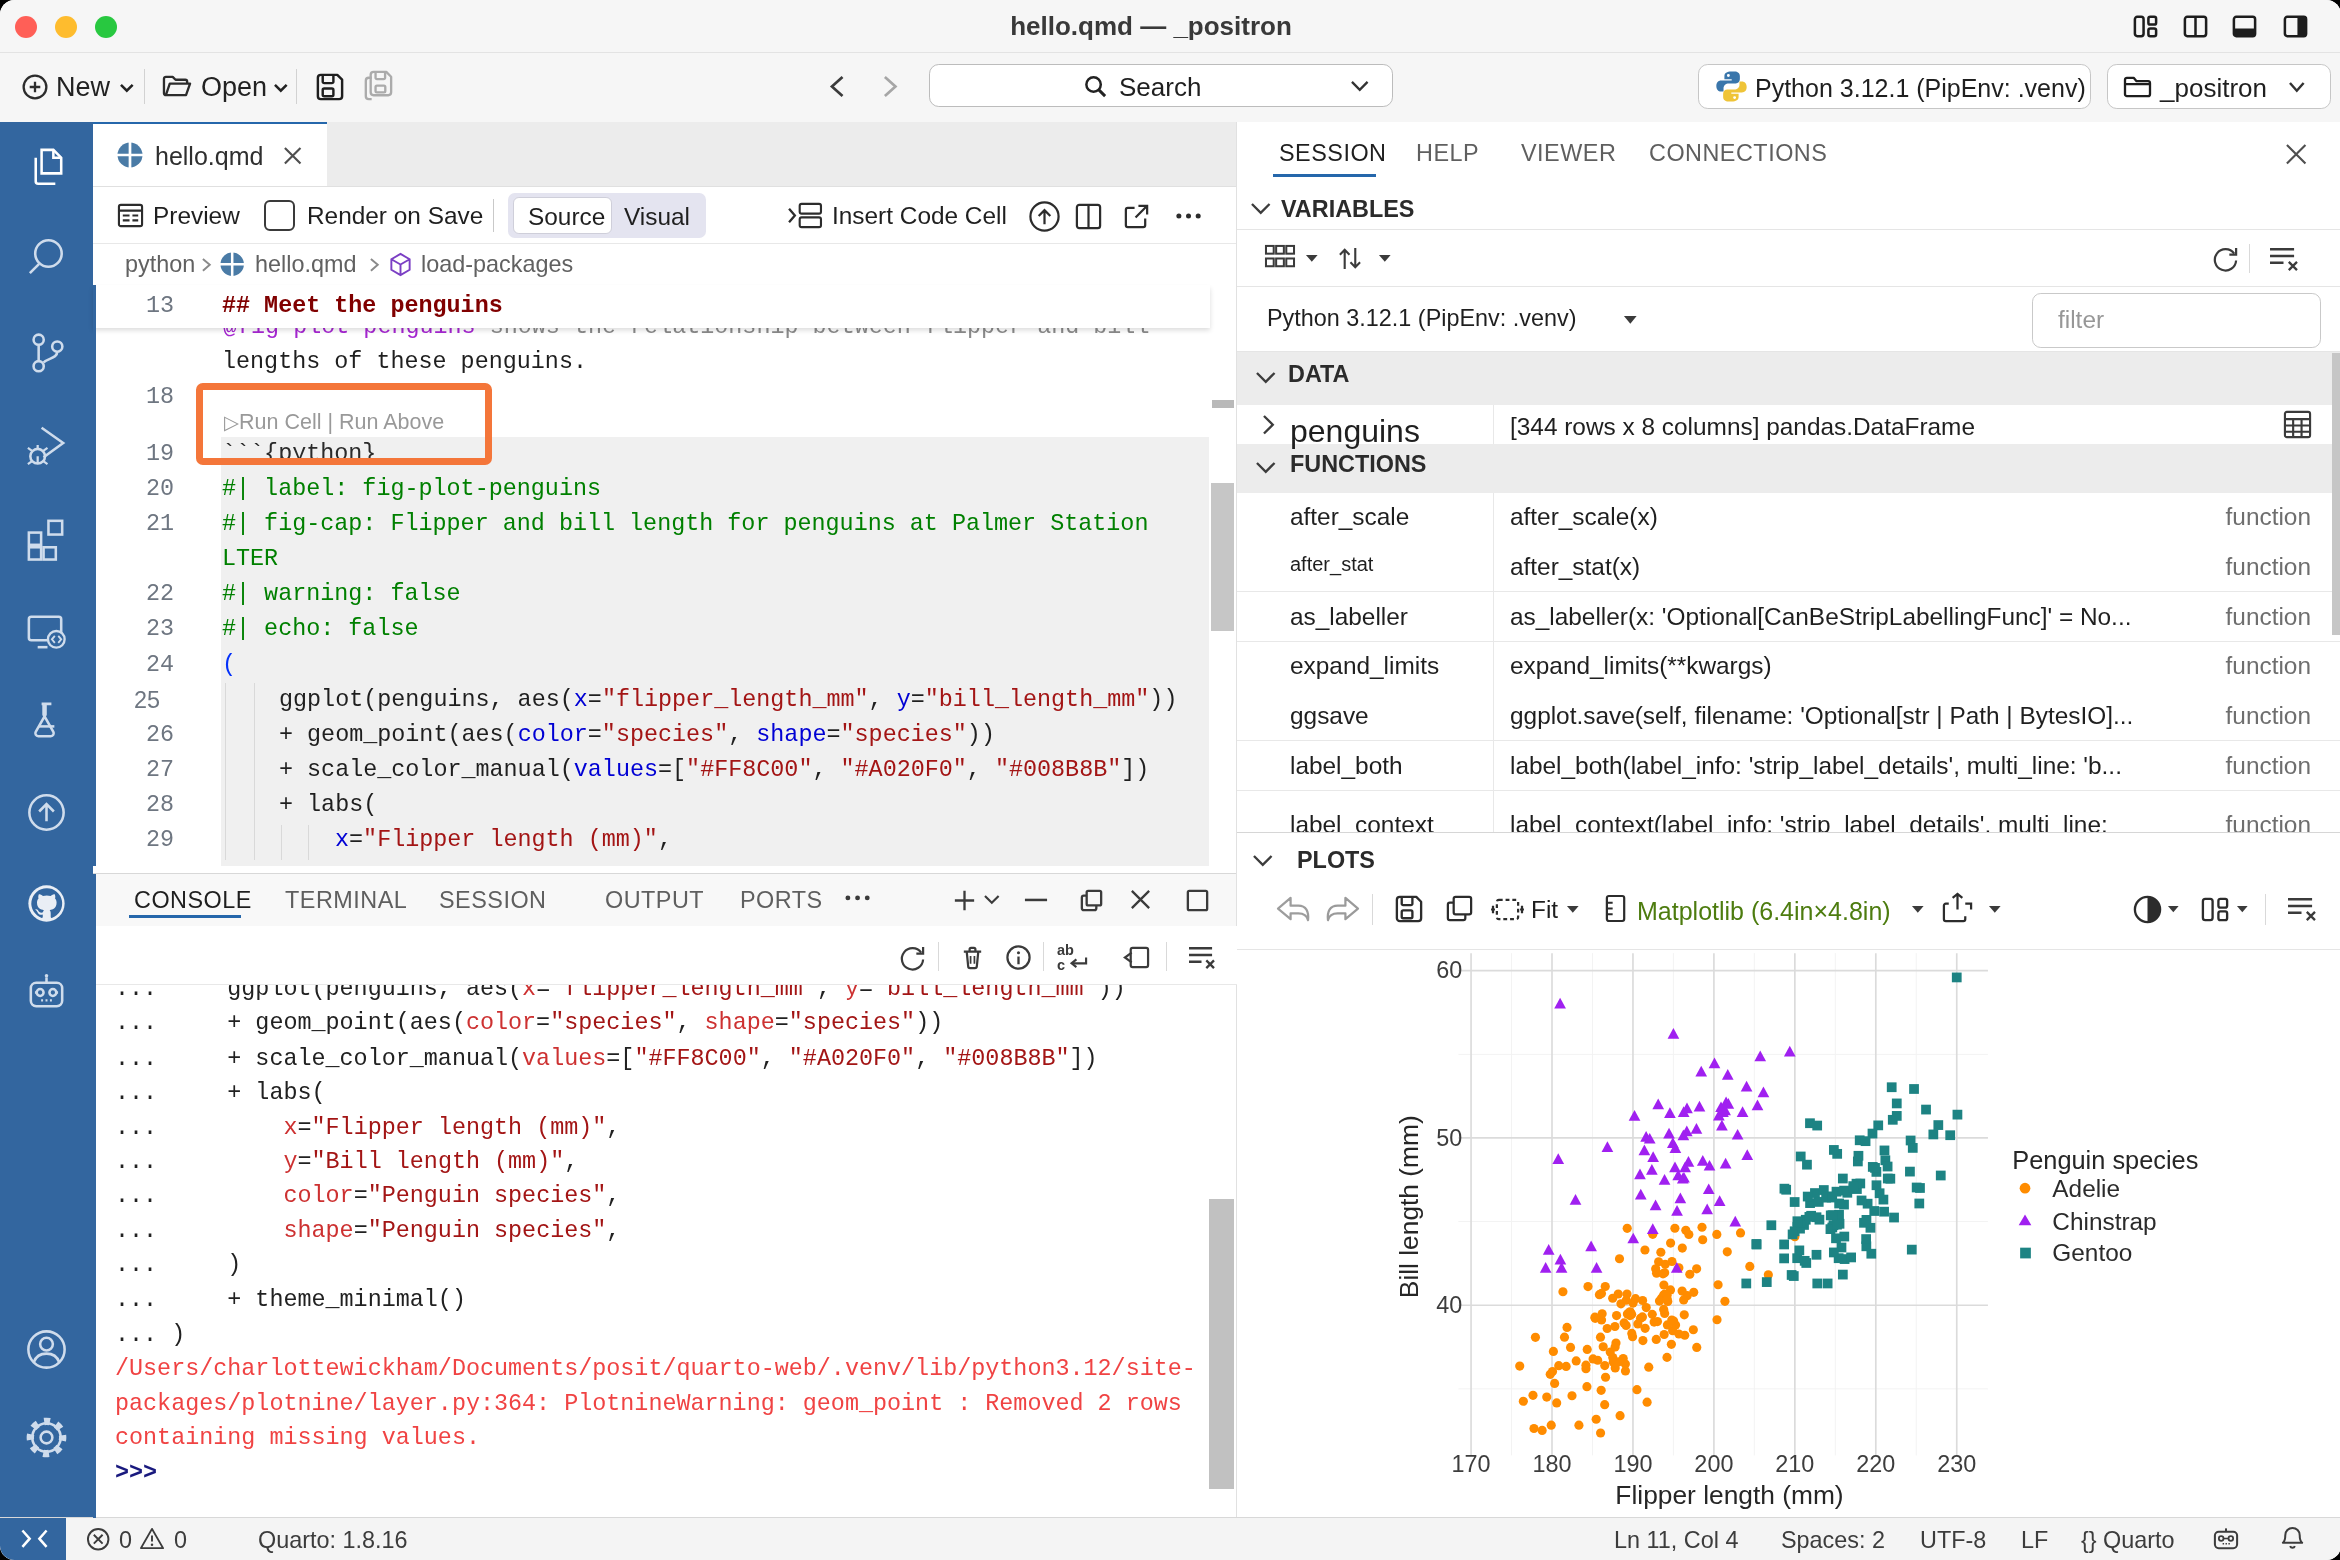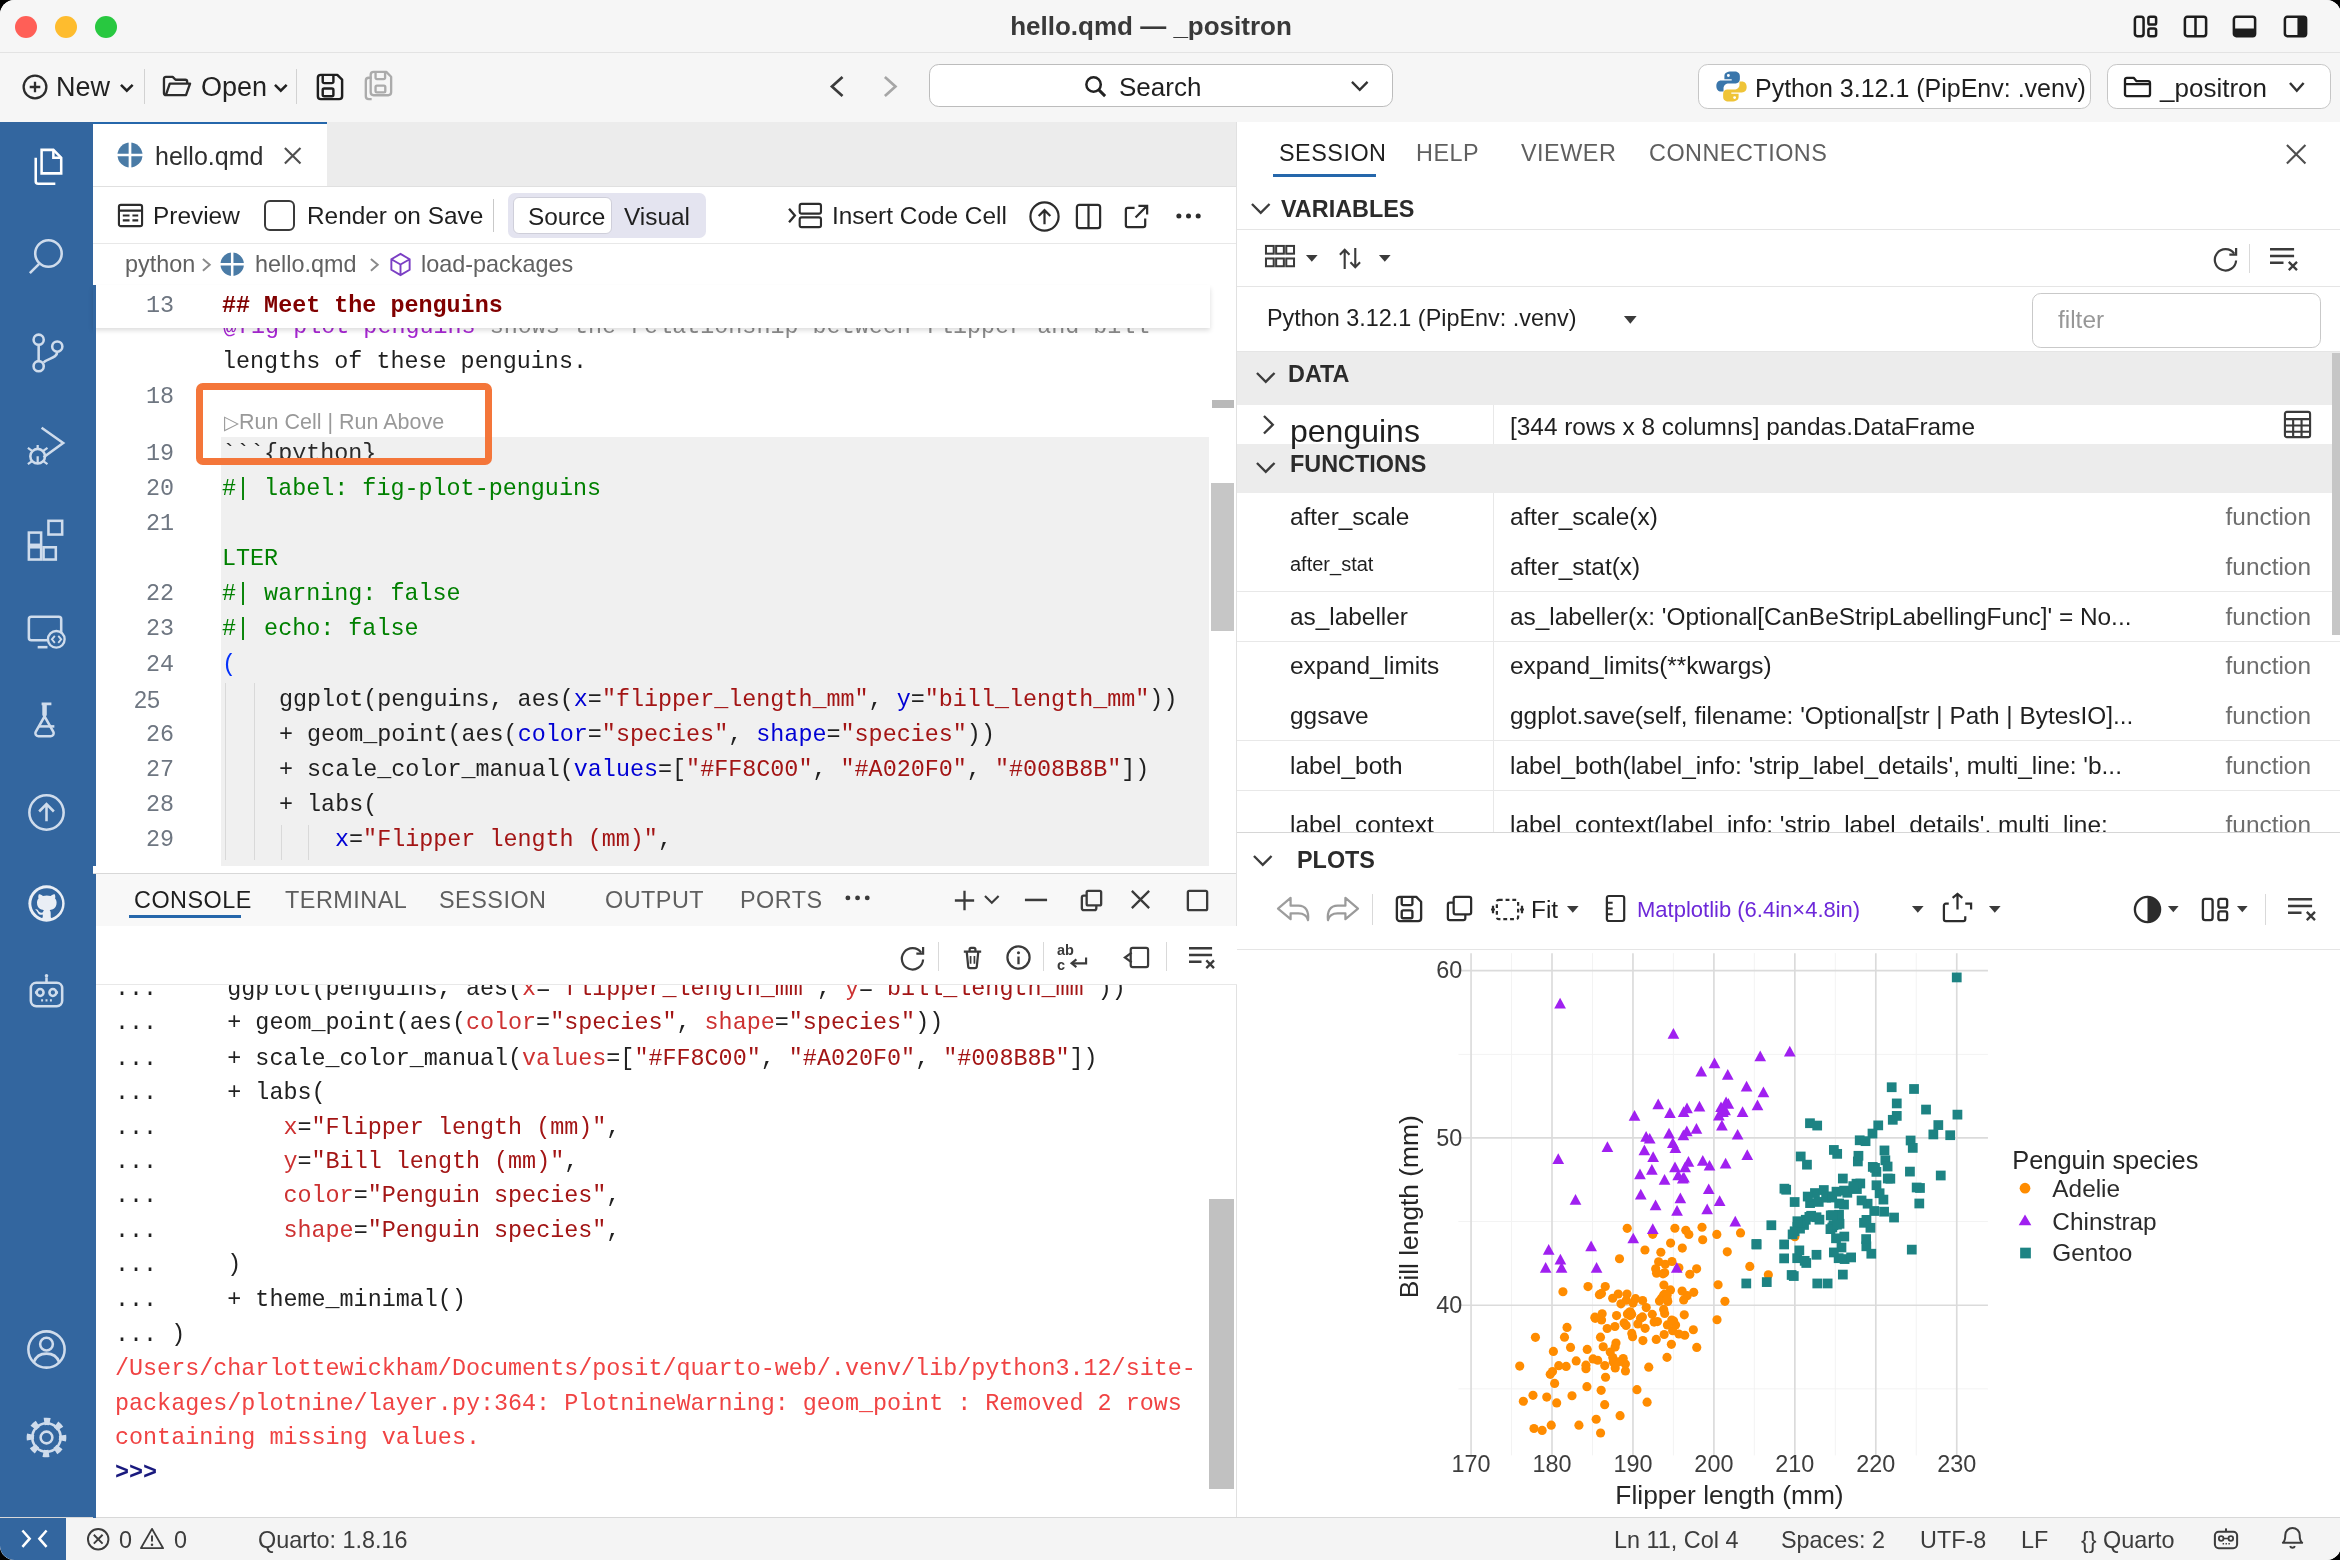--- a/index.html
+++ b/index.html
@@ -226,20 +226,21 @@
       <div class="mono" style="position:absolute;left:130px;top:-17.6px;height:35px;line-height:35px;font-size:23.4px;color:#a626d1;">@fig-plot-penguins<span style="color:#8a8a8a;"> shows the relationship between flipper and bill</span></div>
     </div>
 <div class="abs" style="left:222px;top:345px;height:35px;line-height:35px;font-size:23.4px;font-family:'Liberation Mono',monospace;white-space:pre;"><span style="color:#1f1f1f;">lengths of these penguins.</span></div>
 <div class="abs" style="left:93px;top:380px;width:81px;height:35px;line-height:35px;text-align:right;color:#6e7681;font-size:23.4px;font-family:'Liberation Mono',monospace;white-space:pre;">18</div>
 <div class="abs" style="left:224px;top:409px;height:27px;line-height:27px;font-size:21.5px;color:#999;font-family:'Liberation Sans';white-space:pre;"><span style="font-size:19.5px;">▷</span>Run Cell | Run Above</div>
 <div class="abs" style="left:93px;top:437px;width:81px;height:35px;line-height:35px;text-align:right;color:#6e7681;font-size:23.4px;font-family:'Liberation Mono',monospace;white-space:pre;">19</div>
 <div class="abs" style="left:222px;top:437px;height:35px;line-height:35px;font-size:23.4px;font-family:'Liberation Mono',monospace;white-space:pre;"><span style="color:#2a2a2a;">```{python}</span></div>
 <div class="abs" style="left:93px;top:472px;width:81px;height:35px;line-height:35px;text-align:right;color:#6e7681;font-size:23.4px;font-family:'Liberation Mono',monospace;white-space:pre;">20</div>
 <div class="abs" style="left:222px;top:472px;height:35px;line-height:35px;font-size:23.4px;font-family:'Liberation Mono',monospace;white-space:pre;"><span style="color:#008000;">#| label: fig-plot-penguins</span></div>
 <div class="abs" style="left:93px;top:507px;width:81px;height:35px;line-height:35px;text-align:right;color:#6e7681;font-size:23.4px;font-family:'Liberation Mono',monospace;white-space:pre;">21</div>
+<div class="abs" style="left:222px;top:507px;height:35px;line-height:35px;font-size:23.4px;font-family:'Liberation Mono',monospace;white-space:pre;"><span style="color:#008000;">#| fig-cap: Flipper and bill length for penguins at Palmer Station</span></div>
 <div class="abs" style="left:222px;top:542px;height:35px;line-height:35px;font-size:23.4px;font-family:'Liberation Mono',monospace;white-space:pre;"><span style="color:#008000;">LTER</span></div>
 <div class="abs" style="left:93px;top:577px;width:81px;height:35px;line-height:35px;text-align:right;color:#6e7681;font-size:23.4px;font-family:'Liberation Mono',monospace;white-space:pre;">22</div>
 <div class="abs" style="left:222px;top:577px;height:35px;line-height:35px;font-size:23.4px;font-family:'Liberation Mono',monospace;white-space:pre;"><span style="color:#008000;">#| warning: false</span></div>
 <div class="abs" style="left:93px;top:612px;width:81px;height:35px;line-height:35px;text-align:right;color:#6e7681;font-size:23.4px;font-family:'Liberation Mono',monospace;white-space:pre;">23</div>
 <div class="abs" style="left:222px;top:612px;height:35px;line-height:35px;font-size:23.4px;font-family:'Liberation Mono',monospace;white-space:pre;"><span style="color:#008000;">#| echo: false</span></div>
 <div class="abs" style="left:93px;top:648px;width:81px;height:35px;line-height:35px;text-align:right;color:#6e7681;font-size:23.4px;font-family:'Liberation Mono',monospace;white-space:pre;">24</div>
 <div class="abs" style="left:222px;top:648px;height:35px;line-height:35px;font-size:23.4px;font-family:'Liberation Mono',monospace;white-space:pre;"><span style="color:#0431fa;">(</span></div>
 <div class="abs" style="left:79px;top:683px;width:81px;height:35px;line-height:35px;text-align:right;color:#6e7681;font-size:23.4px;font-family:Liberation Sans, sans-serif;white-space:pre;">25</div>
 <div class="abs" style="left:279px;top:683px;height:35px;line-height:35px;font-size:23.4px;font-family:'Liberation Mono',monospace;white-space:pre;"><span style="color:#1f1f1f;">ggplot(penguins, aes(</span><span style="color:#0000d4;">x</span><span style="color:#1f1f1f;">=</span><span style="color:#a31515;">"flipper_length_mm"</span><span style="color:#1f1f1f;">, </span><span style="color:#0000d4;">y</span><span style="color:#1f1f1f;">=</span><span style="color:#a31515;">"bill_length_mm"</span><span style="color:#1f1f1f;">))</span></div>
 <div class="abs" style="left:93px;top:718px;width:81px;height:35px;line-height:35px;text-align:right;color:#6e7681;font-size:23.4px;font-family:'Liberation Mono',monospace;white-space:pre;">26</div>
@@ -476,21 +477,21 @@
       <path d="M4 11v8M34 11v8" stroke="#2c2c2c" stroke-width="2.3"></path>
     </svg>
 <div class="abs" style="left:1531px;top:896px;font-size:24.4px;color:#1f1f1f;font-weight:400;white-space:pre;z-index:7;">Fit</div>
 <svg class="ic" style="left:1565px;top:904px;z-index:7;" width="15.6" height="11.7" viewBox="0 0 16 12">
       <path d="M2 2l6 7 6-7" fill="#3b3b3b"></path>
     </svg>
 <svg class="ic" style="left:1604px;top:893px;z-index:7;" width="25" height="31" viewBox="0 0 26 32">
       <rect x="3" y="3" width="18" height="26" rx="2" fill="none" stroke="#2c2c2c" stroke-width="2.3"></rect>
       <path d="M3 10h6M3 16h6M3 22h6" stroke="#2c2c2c" stroke-width="2.1"></path>
     </svg>
-<div class="abs" style="left:1637px;top:897px;font-size:22px;color:#6d28d9;font-weight:400;white-space:pre;z-index:7;">Matplotlib (6.4in×4.8in)</div>
+<div class="abs" style="left:1637px;top:897px;font-size:25px;color:#4d7c0f;font-weight:400;white-space:pre;z-index:7;">Matplotlib (6.4in×4.8in)</div>
 <svg class="ic" style="left:1910px;top:904px;z-index:7;" width="15.6" height="11.7" viewBox="0 0 16 12">
       <path d="M2 2l6 7 6-7" fill="#3b3b3b"></path>
     </svg>
 <svg class="ic" style="left:1941px;top:892px;z-index:7;" width="33" height="33" viewBox="0 0 34 34">
       <path d="M12 6l5-4 5 4M17 2v16" fill="none" stroke="#2c2c2c" stroke-width="2.3"></path>
       <path d="M8 12H5a2 2 0 00-2 2v14a2 2 0 002 2h18a2 2 0 002-2v-3" fill="none" stroke="#2c2c2c" stroke-width="2.3"></path>
       <path d="M25 12h6v6" fill="none" stroke="#2c2c2c" stroke-width="2.3"></path>
     </svg>
 <svg class="ic" style="left:1987px;top:904px;z-index:7;" width="15.6" height="11.7" viewBox="0 0 16 12">
       <path d="M2 2l6 7 6-7" fill="#3b3b3b"></path>

